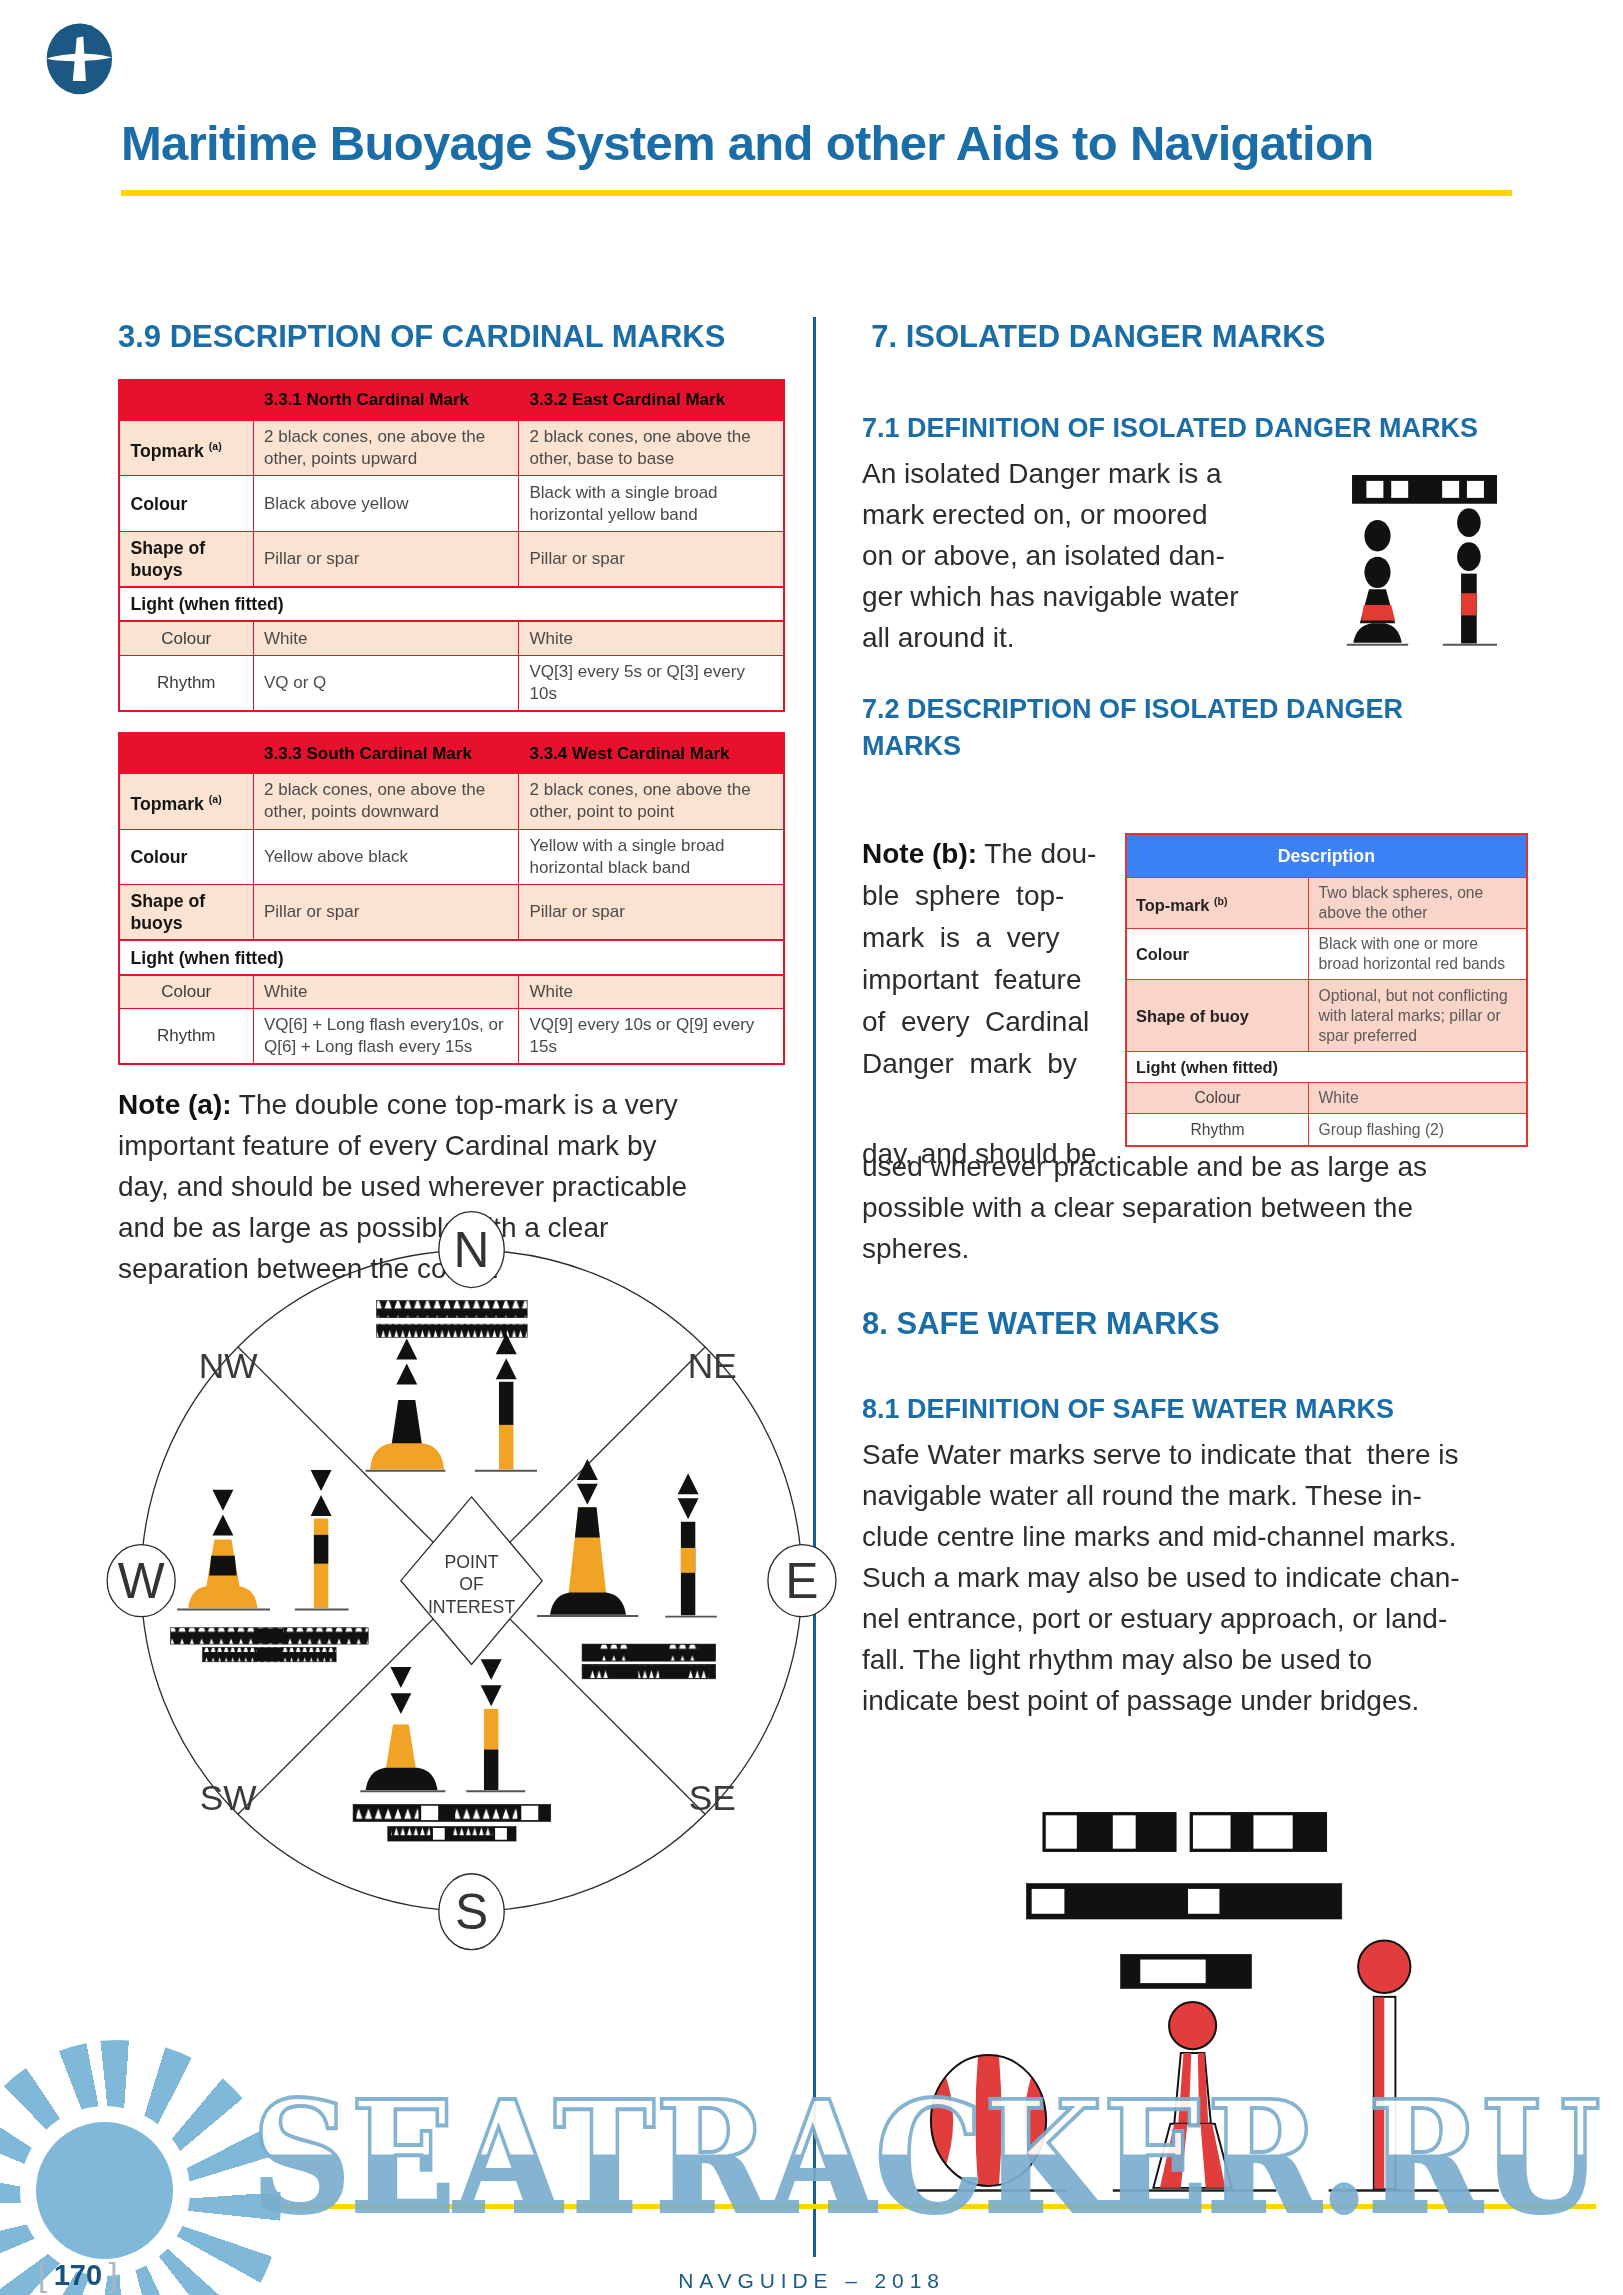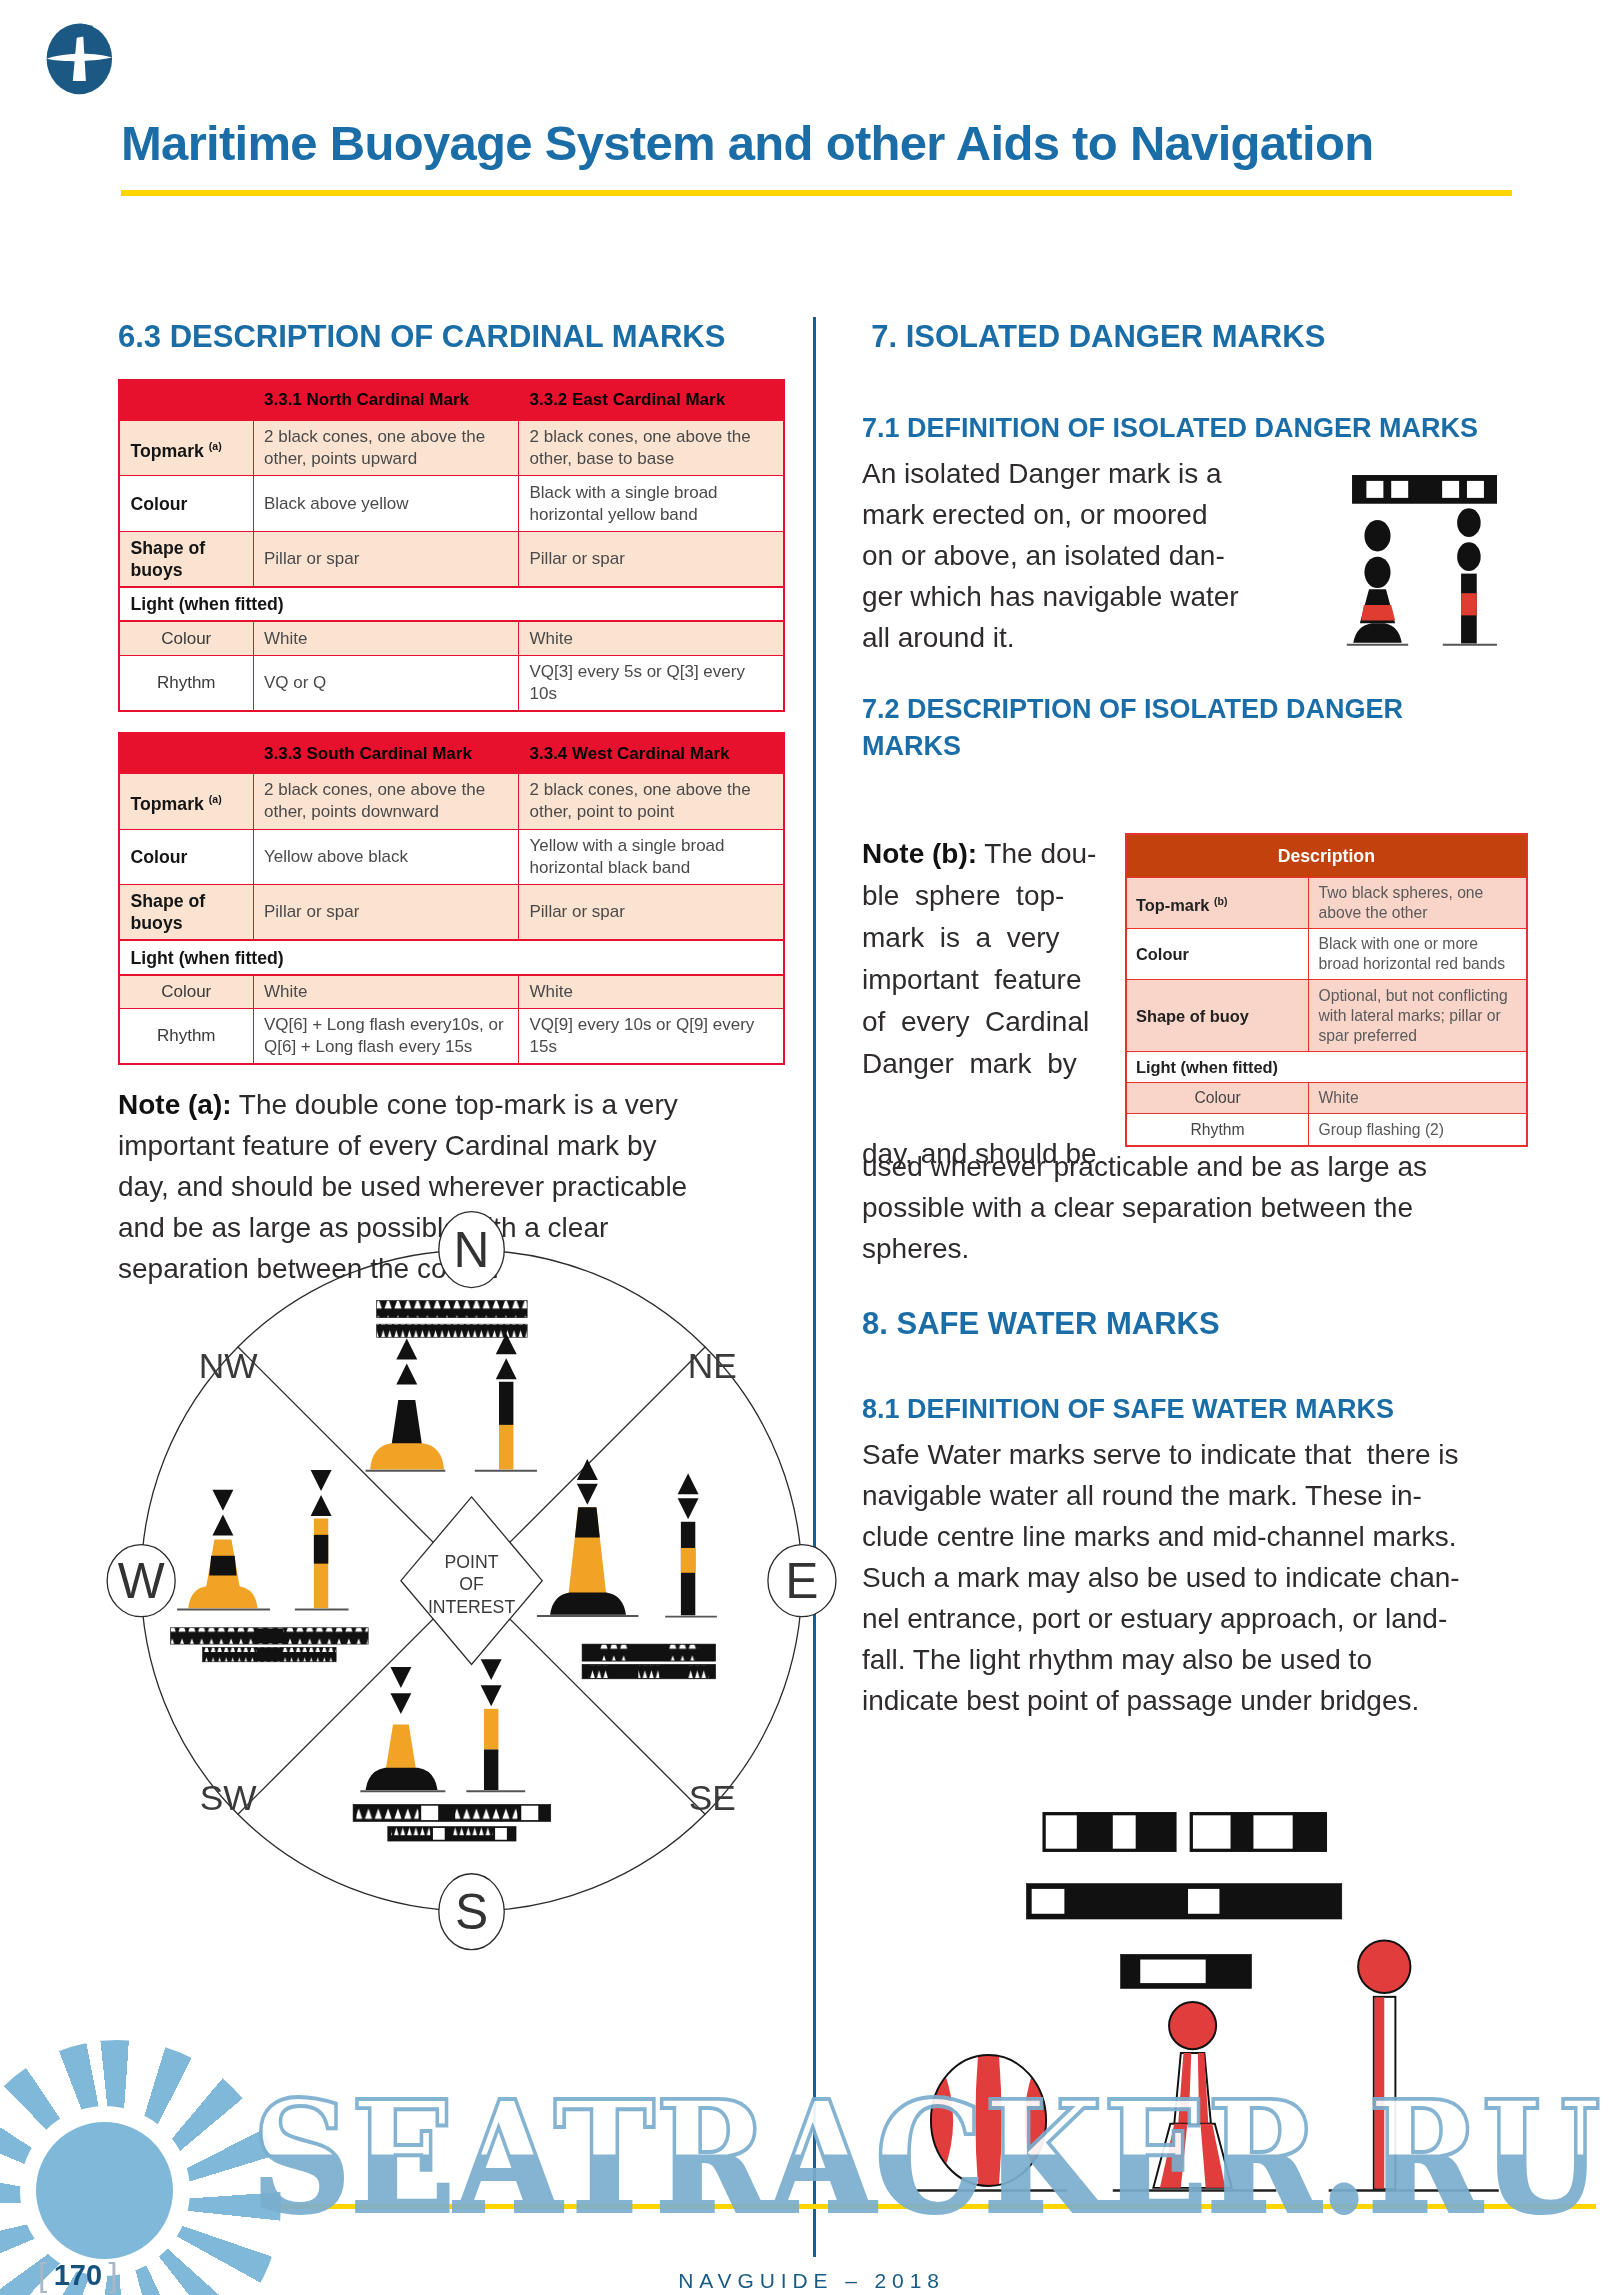--- a/index.html
+++ b/index.html
@@ -29,21 +29,21 @@
   table.ctable td.sublab{text-align:center;color:#3a3a3a;font-size:17px;}
   sup.fn{font-size:10.5px;}
   .tgap1{height:23.6px;}
   .tgap2{height:19.6px;}
   .notegap{height:18.3px;}
   
   .row72{position:relative;height:313px;}
   .noteb{width:262px;}
   table.dtable{position:absolute;right:9.2px;top:0;width:403px;border-collapse:collapse;table-layout:fixed;border:2px solid #e8312d;}
   table.dtable td{border:1.3px solid #e8312d;padding:5.2px 9.2px;font-size:15.7px;line-height:20px;color:#5a5a5a;vertical-align:middle;}
-  table.dtable tr.head td{background:#c2410c;color:#ffffff;font-weight:bold;font-size:17.7px;text-align:center;height:31px;}
+  table.dtable tr.head td{background:#3b82f6;color:#ffffff;font-weight:bold;font-size:17.7px;text-align:center;height:31px;}
   table.dtable td.lab{font-weight:bold;color:#222;font-size:16.4px;}
   table.dtable tr.pink td{background:#f8d5c8;}
   table.dtable td.lightrow{font-weight:bold;color:#222;font-size:16.4px;}
   table.dtable td.sublab{text-align:center;color:#444;}
   
   .footer-rule{left:111px;top:2204px;width:1485px;height:4.6px;background:#ffd500;z-index:10;}
   .navguide{left:0;top:2269px;width:1623px;text-align:center;font-size:21px;letter-spacing:5.9px;color:#1a5b84;z-index:60;}
   .pagenum{left:38px;top:2256px;z-index:60;font-size:29px;}
   .pagenum .br{color:#a9b6c6;font-weight:300;font-size:33px;vertical-align:-1.3px;}
   .pagenum .no{color:#17517e;font-weight:bold;padding:0 6.5px;}
@@ -60,21 +60,21 @@
   <ellipse cx="54" cy="62" rx="50" ry="54" fill="#1b5884"></ellipse>
   <path d="M50 30 L60 28 L64 96 L44 96 Z" fill="#ffffff"></path>
   <path d="M4 62 C30 52 80 52 104 60 C78 66 28 68 4 62 Z" fill="#ffffff"></path>
   <path d="M56 8 L76 12 L56 20 Z" fill="#1b5884"></path>
 </svg>
 <div class="abs page-title">Maritime Buoyage System and other Aids to Navigation</div>
 <div class="abs title-rule"></div>
 <div class="abs divider"></div>
 
 <div class="abs col-left">
-  <h2 class="sec">6.3 DESCRIPTION OF CARDINAL MARKS</h2>
+  <h2 class="sec">3.9 DESCRIPTION OF CARDINAL MARKS</h2>
   <div class="tgap1"></div>
 
   <table class="ctable">
     <colgroup>
         <col style="width:134px">
         <col>
         <col>
       </colgroup>
     <tbody>
         <tr class="head">

